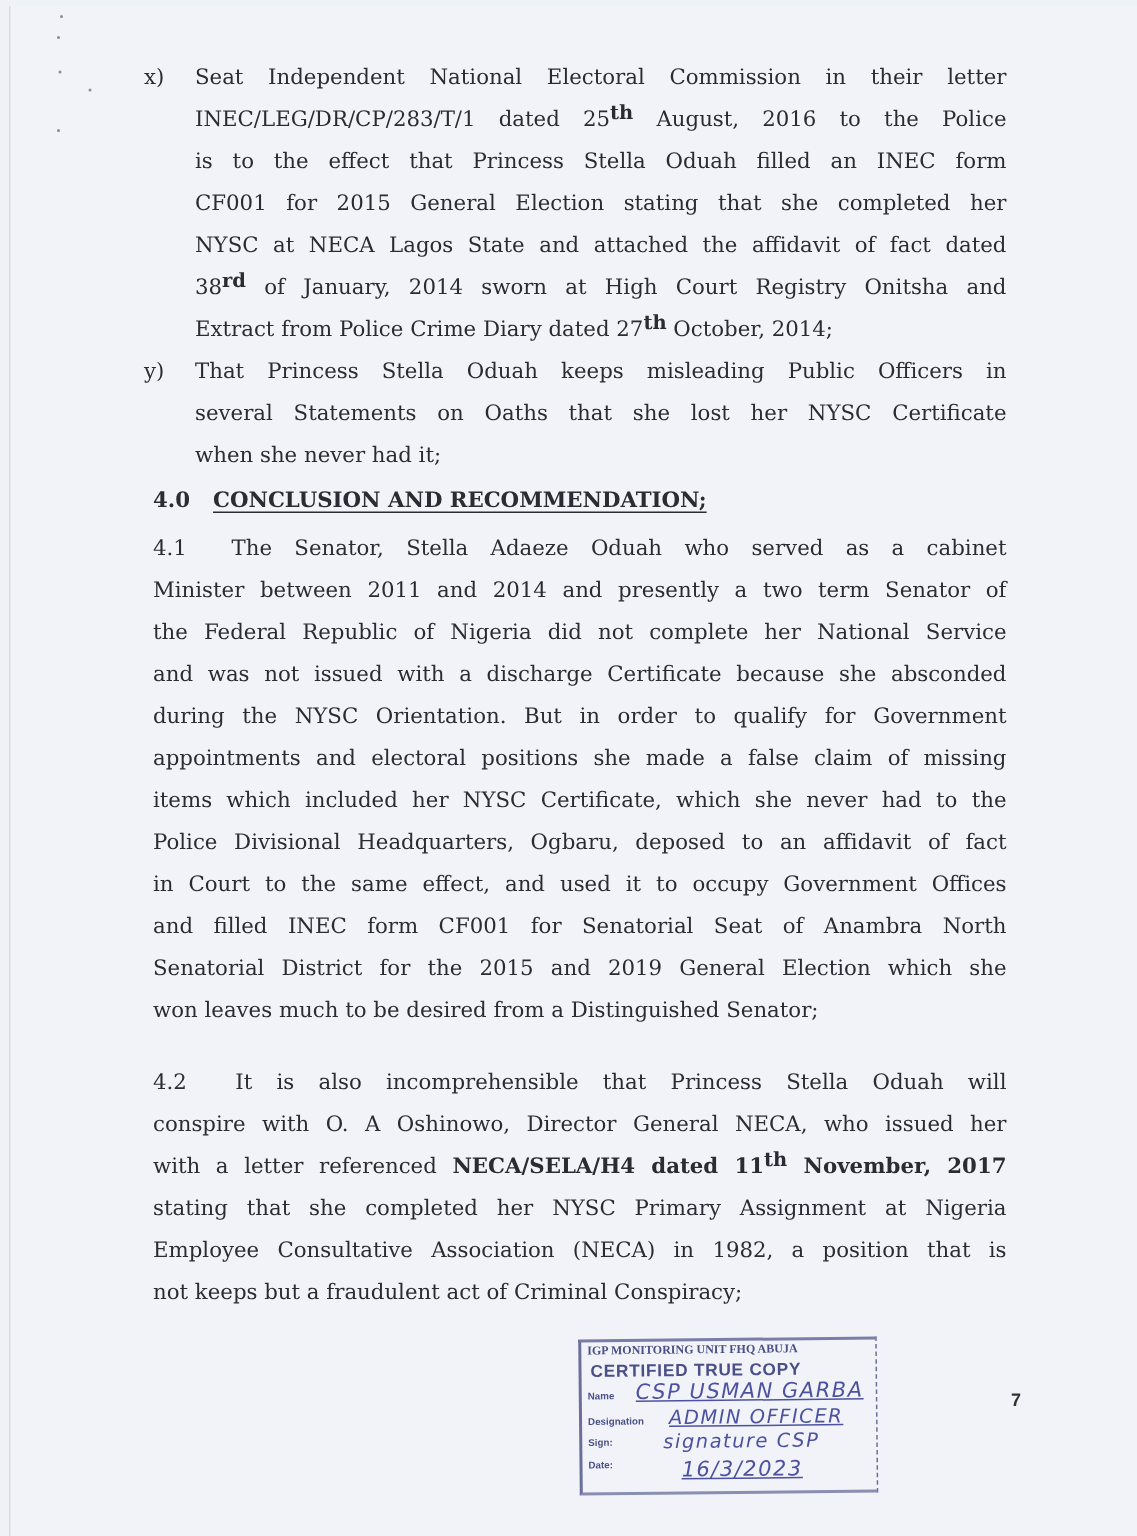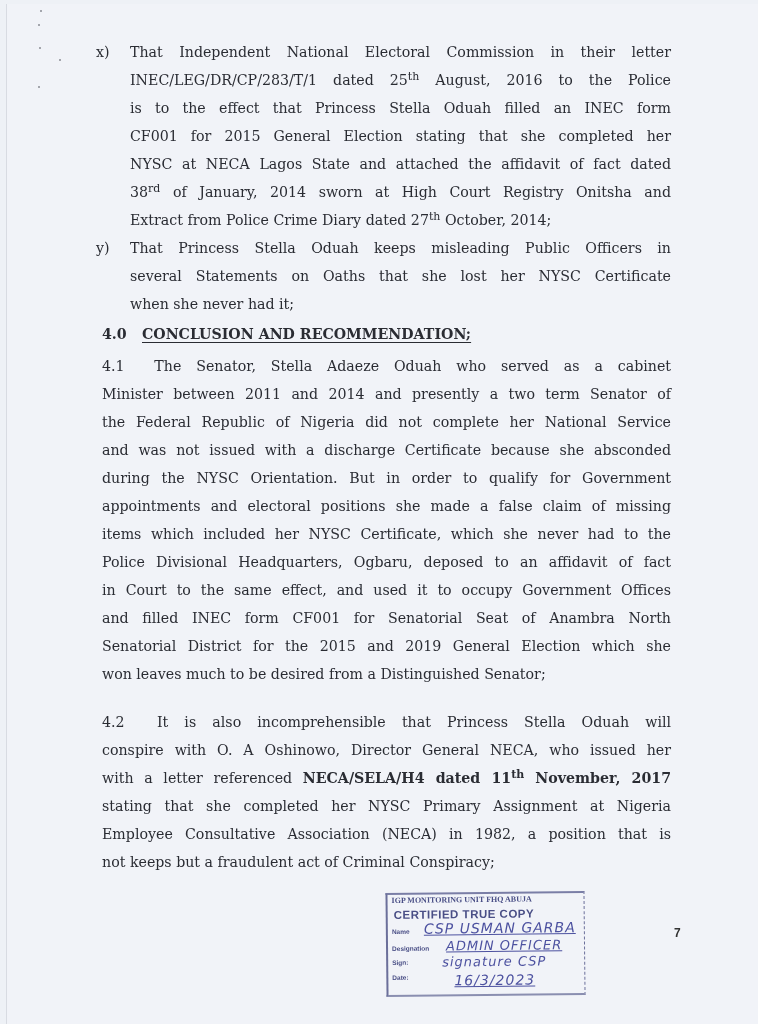--- a/index.html
+++ b/index.html
@@ -12,21 +12,21 @@
   }
   .page {
     position: absolute; left: 6px; top: 4px; width: 752px; height: 1020px;
     background: #f1f3f8;
     border-left: 1px solid #d8dbe2;
   }
   .dot { position: absolute; width: 2px; height: 2px; background: #8a8d95; border-radius: 1px; }
   .text { position: absolute; left: 0; top: 0; width: 758px; font-size: 14.2px; }
   .line { position: absolute; white-space: nowrap; }
   .just { text-align: justify; text-align-last: justify; white-space: normal; }
-  sup { font-size: 11px; vertical-align: 5px; line-height: 0; }
+  sup { font-size: 13px; vertical-align: 5px; line-height: 0; font-weight: bold; }
   .label { position: absolute; }
   .heading {
     position: absolute; left: 102px; top: 326px; font-weight: bold; font-size: 14.2px;
   }
   .heading .num { display: inline-block; width: 40px; }
   .heading .title { text-decoration: underline; text-underline-offset: 3px; }
   .bold { font-weight: bold; }
   .stamp {
     position: absolute; left: 386px; top: 892px; width: 196px; height: 100px;
     border-left: 2px solid #6b6f9a; border-right: 1px dashed #6b6f9a;
@@ -47,21 +47,21 @@
 <div class="page"></div>
 <div class="dot" style="left:40px;top:10px"></div>
 <div class="dot" style="left:38px;top:24px"></div>
 <div class="dot" style="left:39px;top:47px"></div>
 <div class="dot" style="left:59px;top:59px"></div>
 <div class="dot" style="left:38px;top:86px"></div>
 
 <div class="text">
 
   <div class="label" style="left:96px;top:44px">x)</div>
-  <div class="line just" style="left:130px;top:44px;width:541px">That Independent National Electoral Commission in their letter</div>
+  <div class="line just" style="left:130px;top:44px;width:541px">Seat Independent National Electoral Commission in their letter</div>
   <div class="line just" style="left:130px;top:72px;width:541px"><span>INEC/LEG/DR/CP/283/T/1 dated 25</span><sup>th</sup><span> August, 2016 to the Police</span></div>
   <div class="line just" style="left:130px;top:100px;width:541px">is to the effect that Princess Stella Oduah filled an INEC form</div>
   <div class="line just" style="left:130px;top:128px;width:541px">CF001 for 2015 General Election stating that she completed her</div>
   <div class="line just" style="left:130px;top:156px;width:541px">NYSC at NECA Lagos State and attached the affidavit of fact dated</div>
   <div class="line just" style="left:130px;top:184px;width:541px"><span>38</span><sup>rd</sup><span> of January, 2014 sworn at High Court Registry Onitsha and</span></div>
   <div class="line" style="left:130px;top:212px"><span>Extract from Police Crime Diary dated 27</span><sup>th</sup><span> October, 2014;</span></div>
 
   <div class="label" style="left:96px;top:240px">y)</div>
   <div class="line just" style="left:130px;top:240px;width:541px">That Princess Stella Oduah keeps misleading Public Officers in</div>
   <div class="line just" style="left:130px;top:268px;width:541px">several Statements on Oaths that she lost her NYSC Certificate</div>

